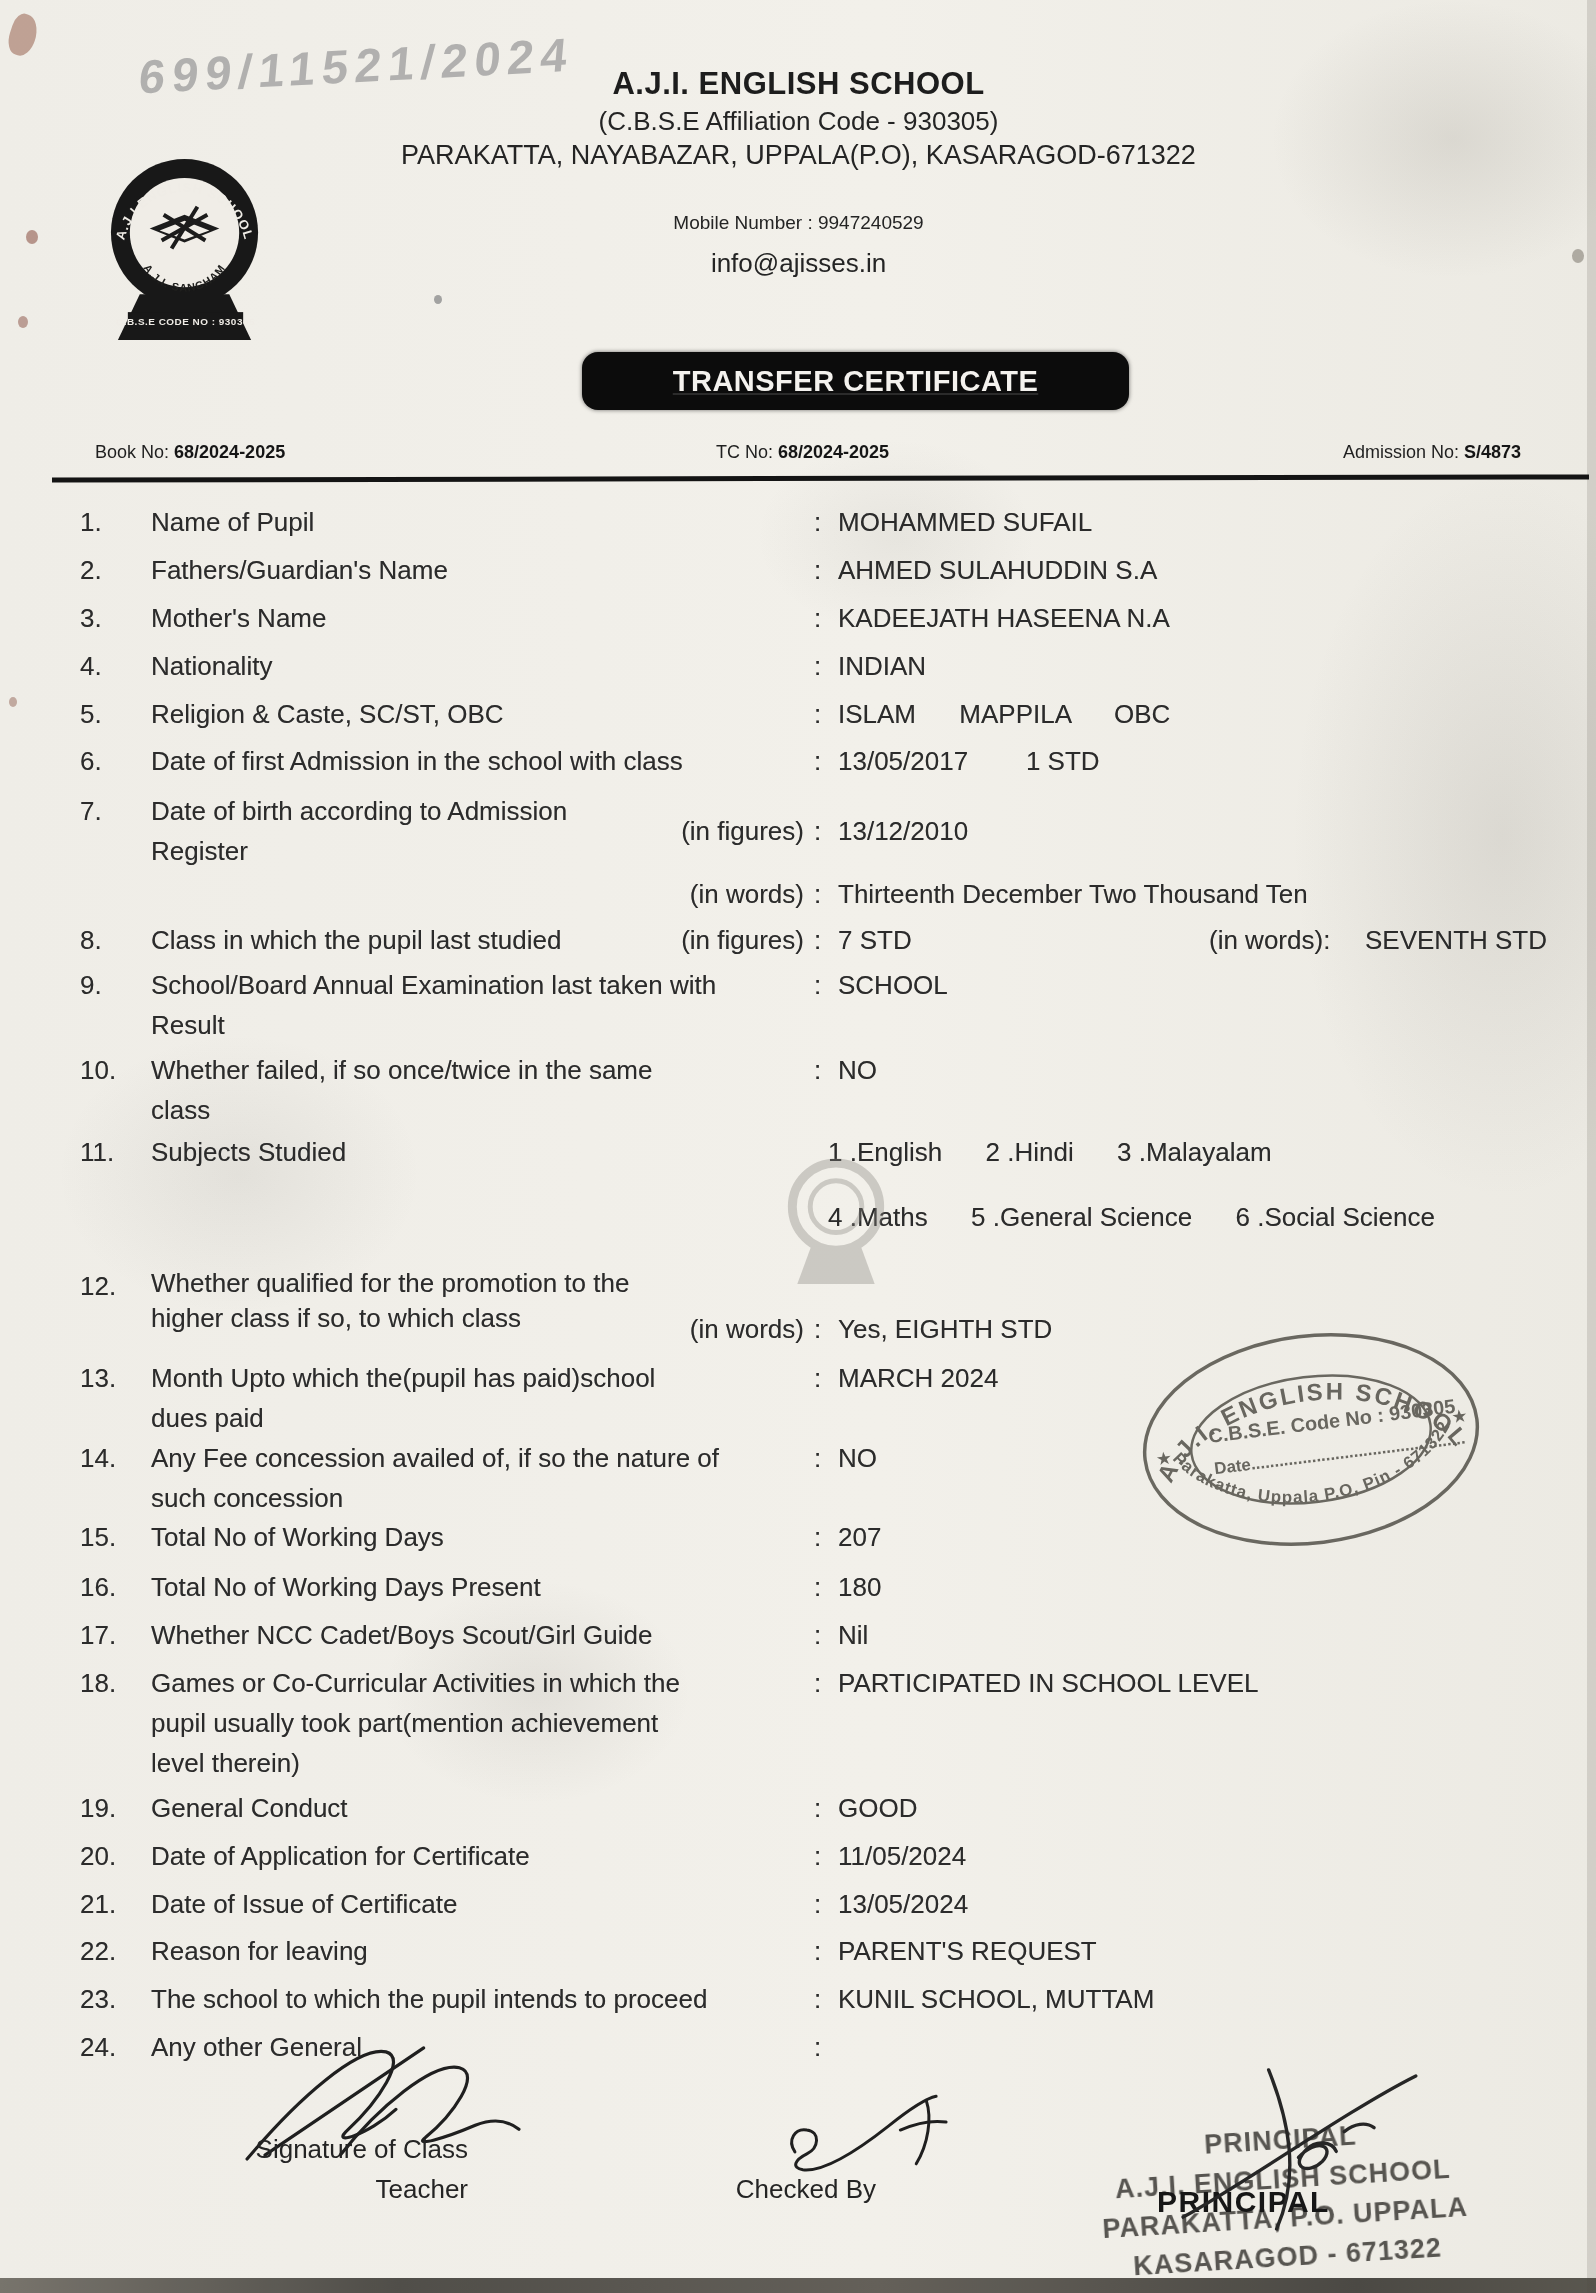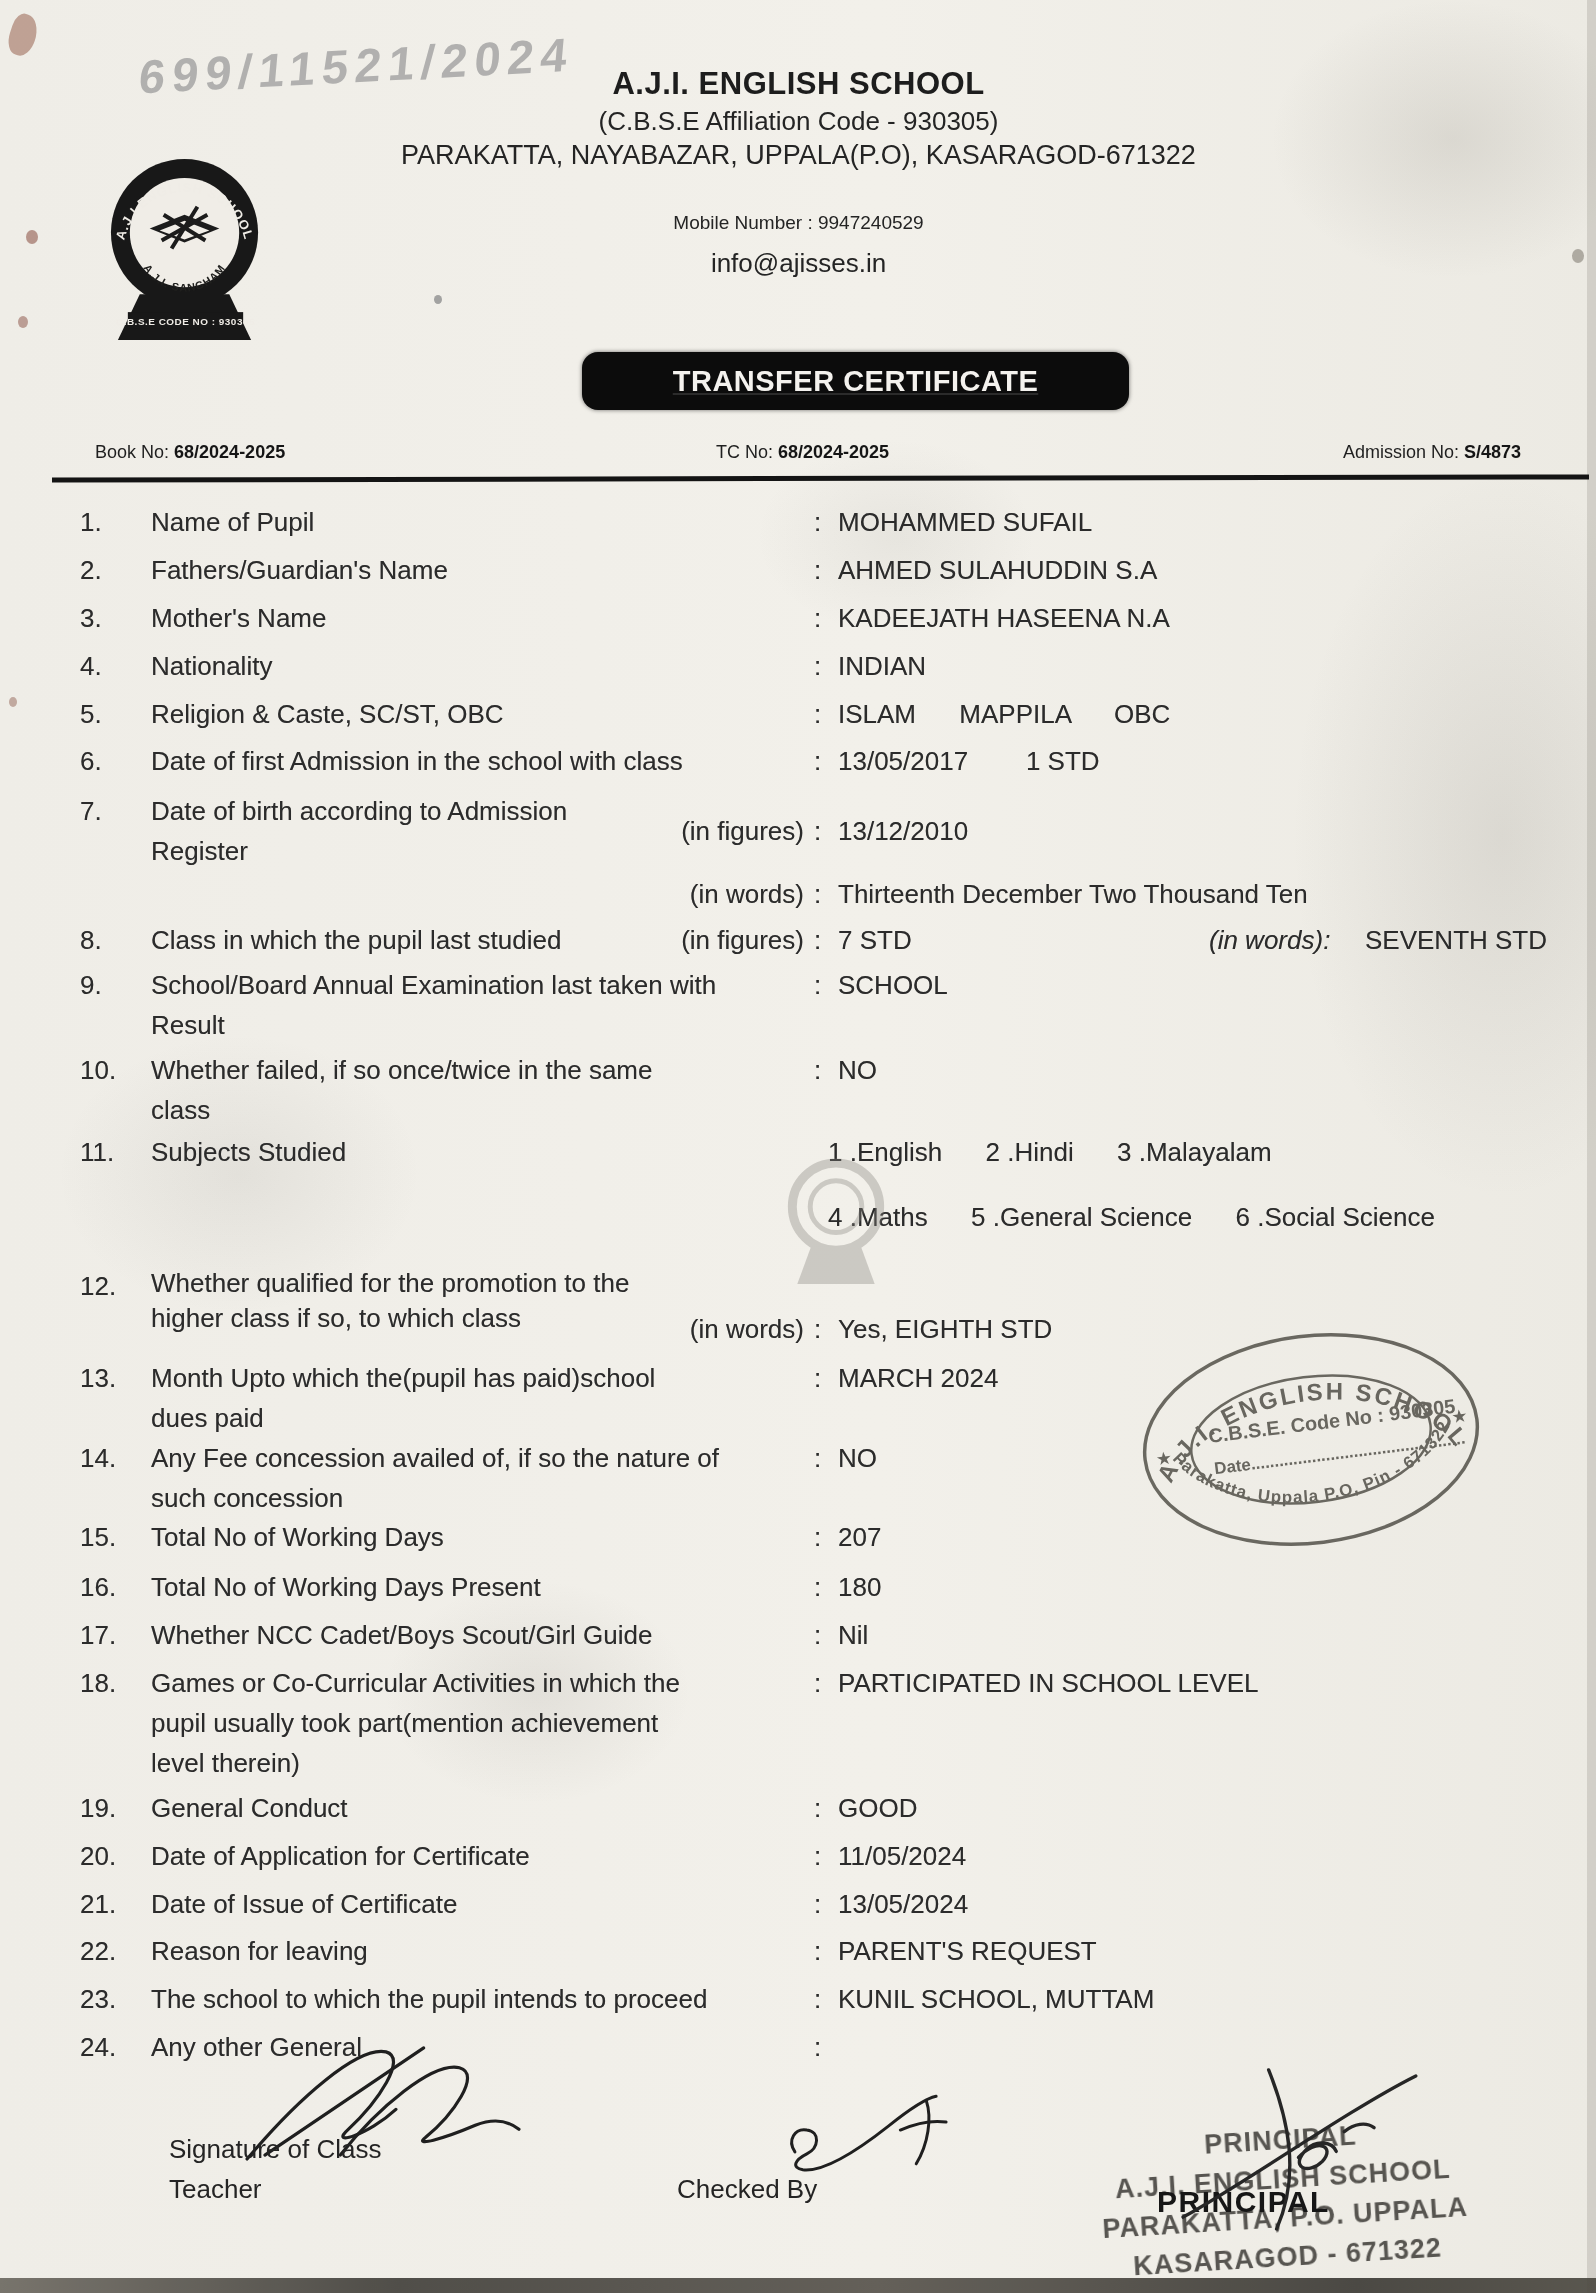--- a/index.html
+++ b/index.html
@@ -34,29 +34,29 @@
   .meta b{font-weight:bold;color:#151515;}
   .rule{position:absolute;left:52px;top:476px;width:1537px;height:5px;background:#141414;transform:rotate(-.12deg);}
   
   .row{position:absolute;left:0;width:100%;height:0;font-size:26px;line-height:40px;}
   .row span{position:absolute;top:0;white-space:nowrap;text-shadow:0 0 0.6px rgba(45,45,45,.35);}
   .num{left:80px;width:62px;}
   .label{left:151px;width:669px;white-space:pre-line !important;}
   .mid{left:609px;width:195px;text-align:right;}
   .colon{left:814px;}
   .val{left:838px;white-space:pre !important;}
-  .wlab{left:1209px;font-style:italic;}
+  .wlab{left:1209px;}
   .wval{left:1365px;}
   
   .oval-stamp{position:absolute;left:1122px;top:1315px;transform:rotate(-7deg);opacity:.8;}
   .wm{position:absolute;left:789px;top:1159px;opacity:.35;}
   .principal-stamp{position:absolute;left:1075px;top:2121px;width:418px;text-align:center;
     transform:rotate(-3.5deg);color:#3d3b37;opacity:.85;font-weight:bold;font-size:27px;line-height:39px;letter-spacing:1px;filter:blur(0.3px);}
   .principal-print{position:absolute;left:1157px;top:2185px;font-size:30px;font-weight:bold;color:#161616;letter-spacing:1.5px;}
-  .sig-label{position:absolute;text-align:left;font-size:26px;line-height:40px;color:#242424;}
+  .sig-label{position:absolute;text-align:right;font-size:26px;line-height:40px;color:#242424;}
   .hand{position:absolute;left:139px;top:38px;font-size:47px;color:#9c9c9c;letter-spacing:7px;
     transform:rotate(-3deg) skewX(-8deg);opacity:.75;font-weight:bold;}
   svg{overflow:visible;}
   svg text{font-family:"Liberation Sans","DejaVu Sans",sans-serif;}
 </style>
 </head>
 <body>
 
 <div class="page">
 

